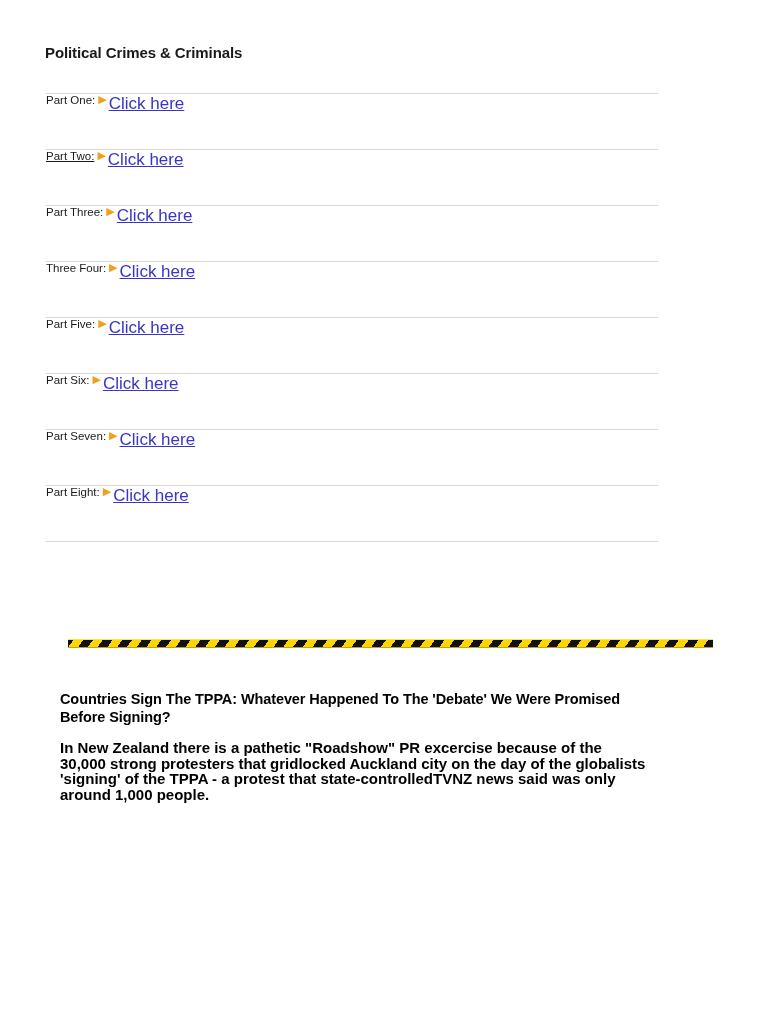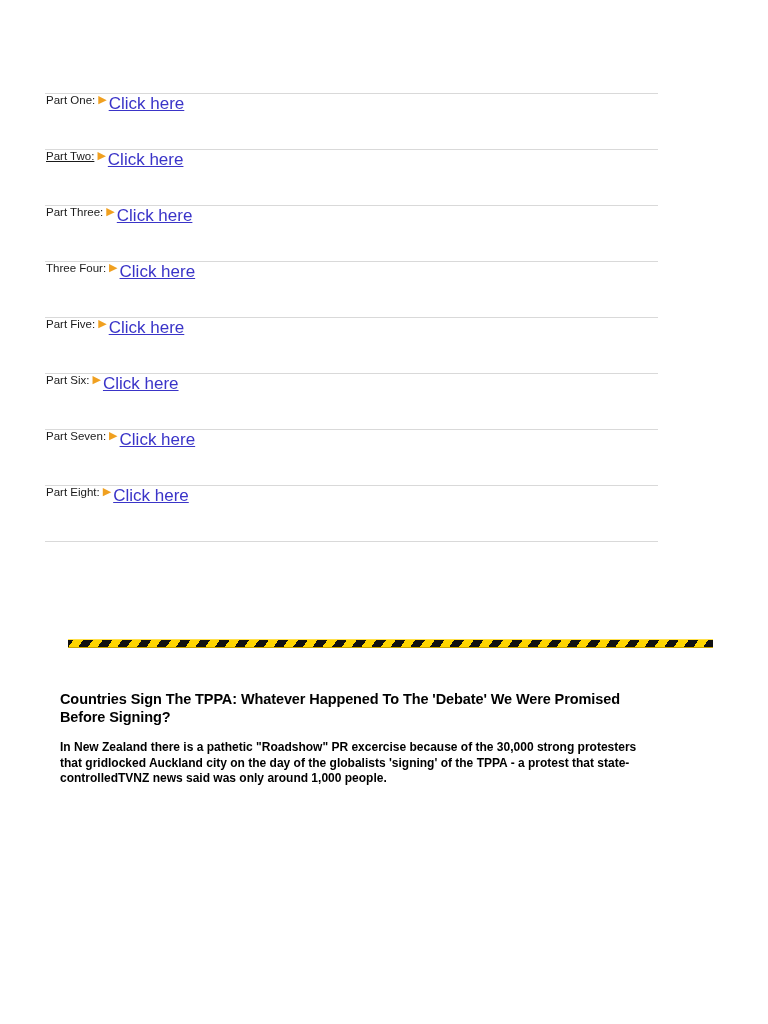--- a/index.html
+++ b/index.html
@@ -131,32 +131,33 @@
 
   .meta-source-link {
     color: #3a34c8;
     text-decoration: underline;
     text-decoration-color: #3a34c8;
     cursor: pointer;
   }
 
   .article-body {
     margin: 14px 0 0 0;
-    font-size: 12px;
+    font-size: 15px;
     line-height: 15.5px;
     font-weight: bold;
     color: #000000;
     width: 589px;
   }
 </style>
 </head>
 <body>
 
 <div class="page">
 
+  <h1 class="page-title">Political Crimes &amp; Criminals</h1>
 
   <div class="parts-list">
 
     <hr class="rule">
 
     <div class="part-row">
       <span class="part-label">Part One:</span>
       <span class="bullet-icon">▶</span>
       <a class="click-link" href="#">Click here</a>
     </div>

